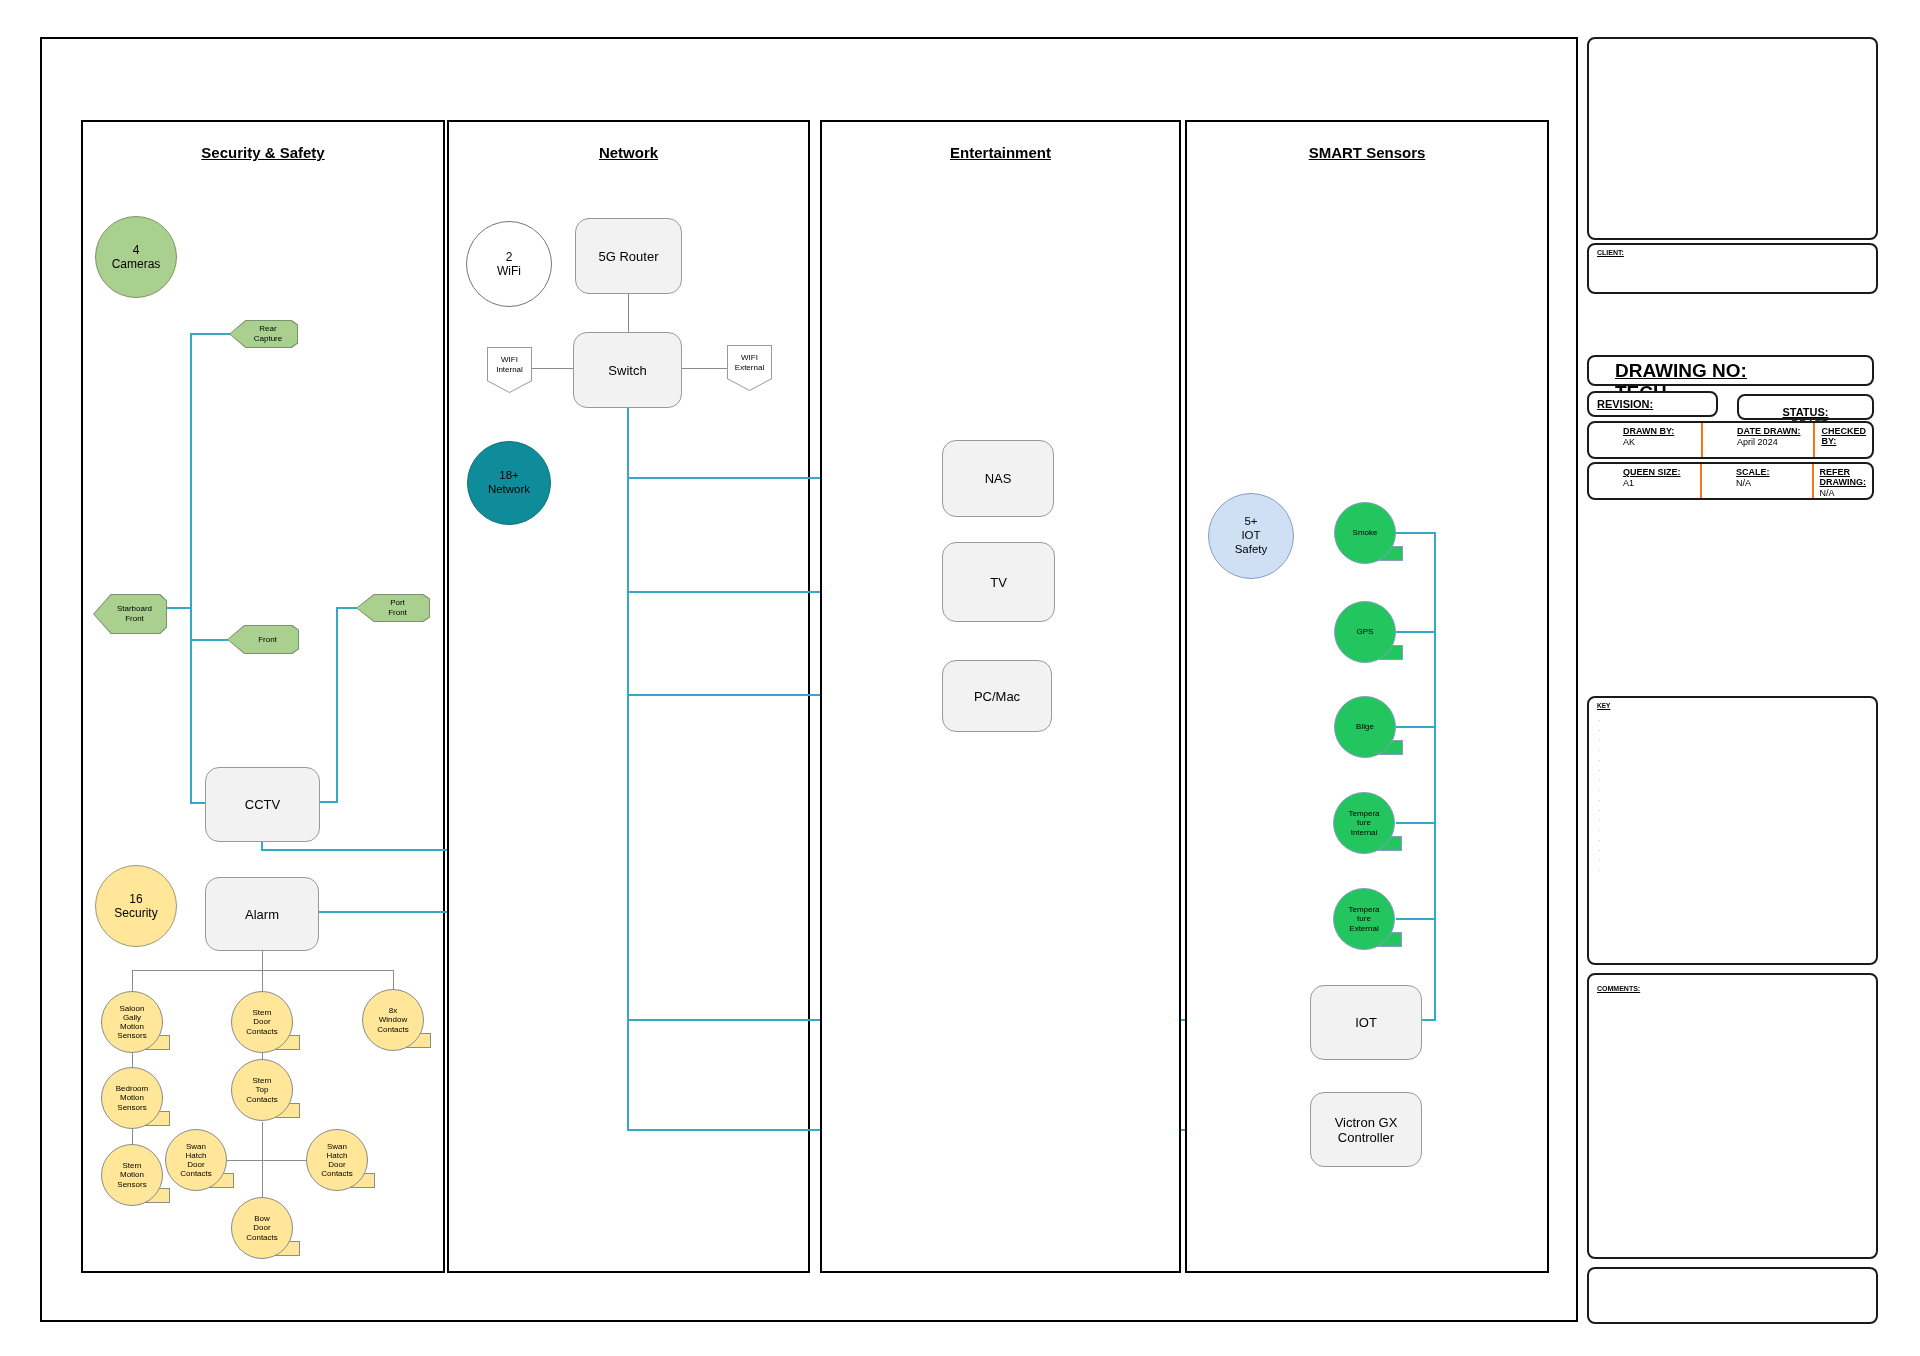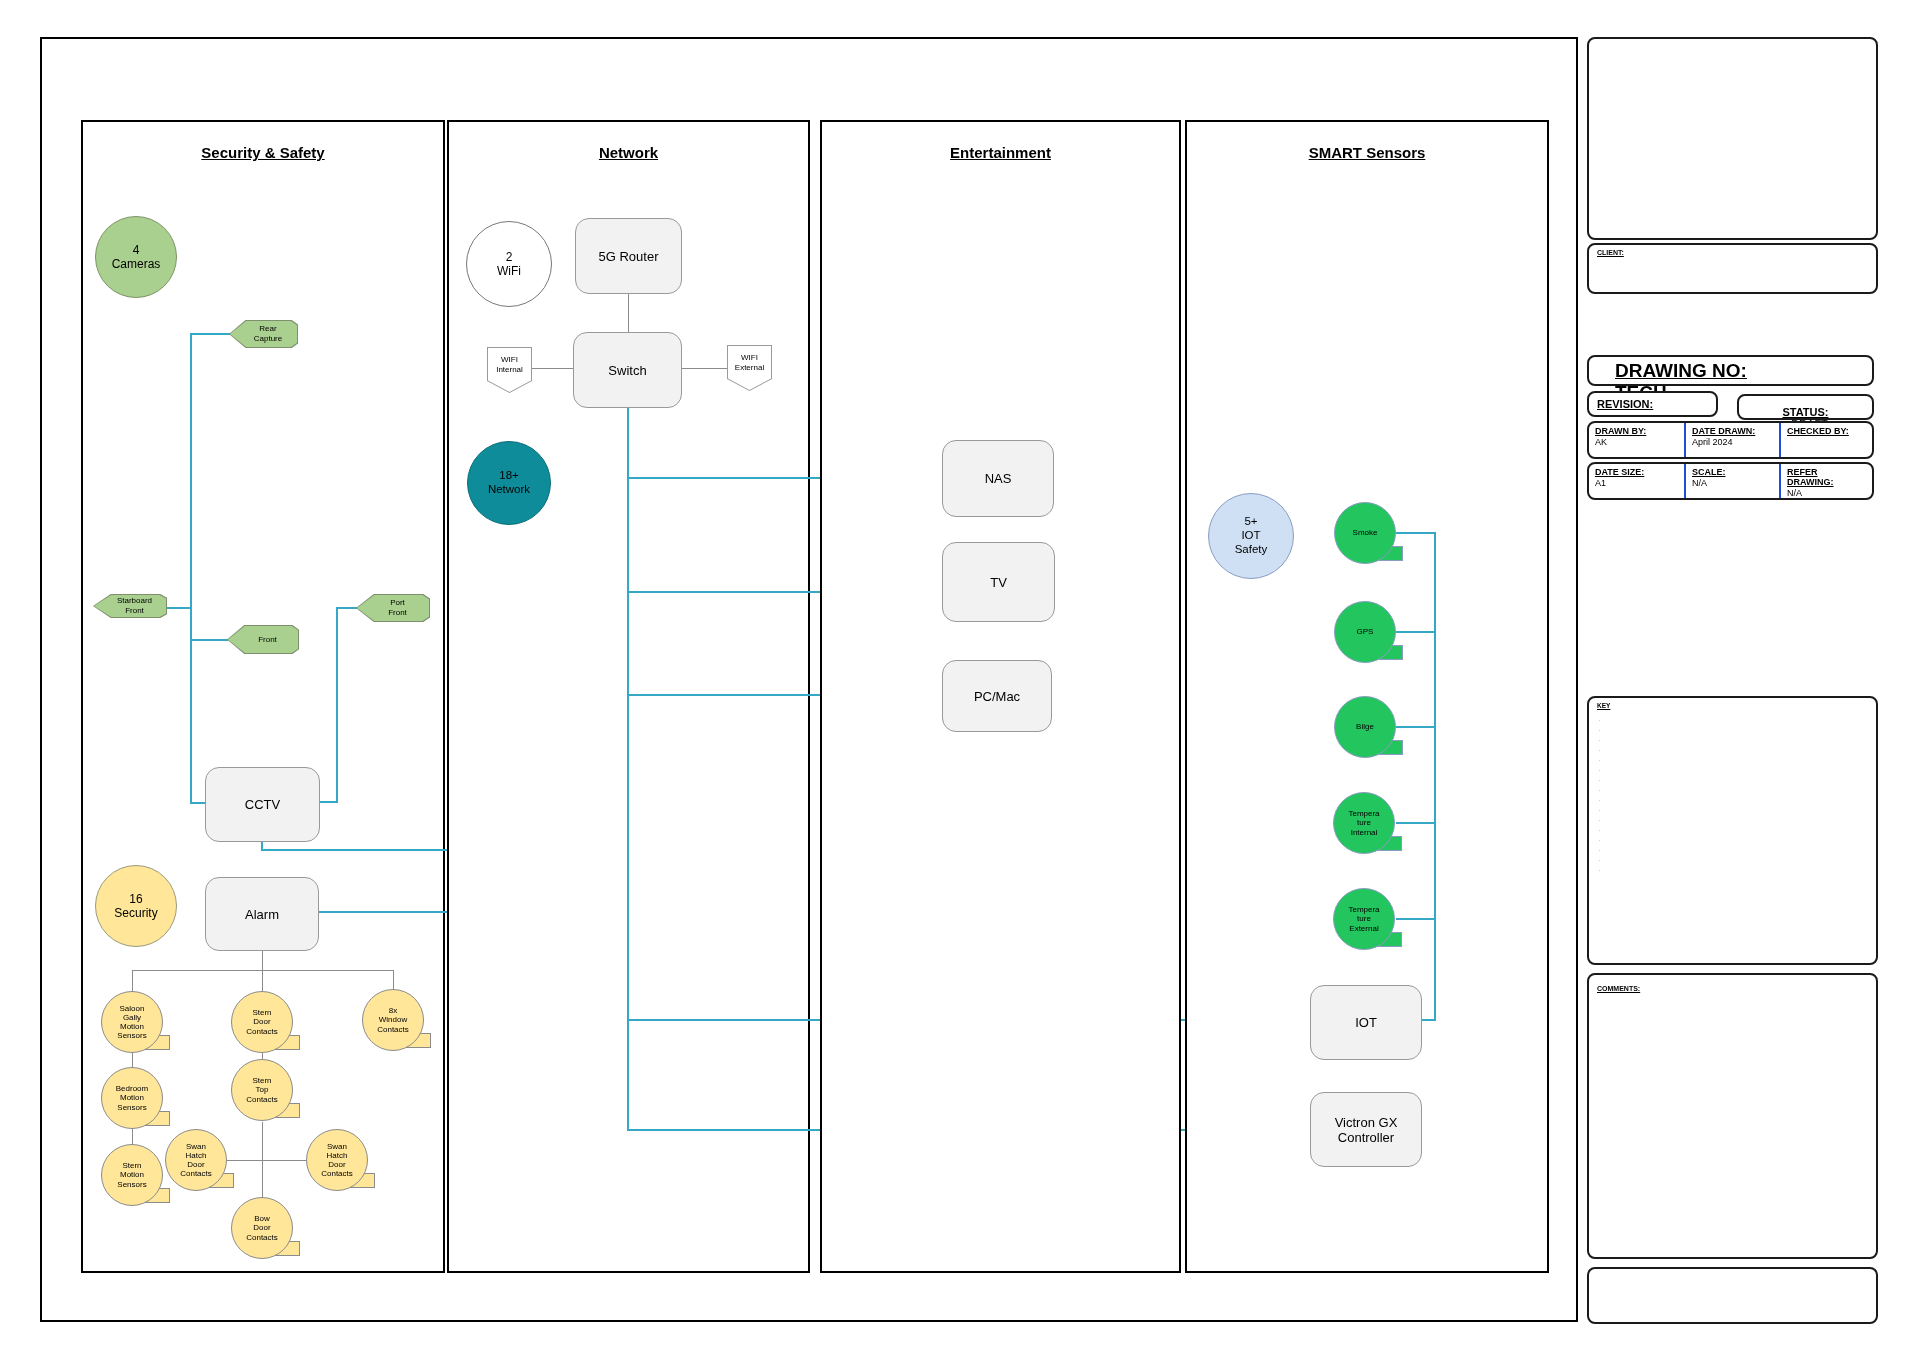--- a/index.html
+++ b/index.html
@@ -55,21 +55,21 @@
   .dno{display:flex;align-items:baseline;padding:3px 8px;}
   .dno .l{font-size:19px;font-weight:bold;text-decoration:underline;}
   .dno .v{font-size:19px;font-weight:bold;margin-left:18px;}
   .rs{display:flex;align-items:center;padding:10px 8px;font-size:11px;}
   .rs .l{font-weight:bold;text-decoration:underline;}
   .rs .v{margin-left:8px;}
   .cellrow{position:absolute;display:flex;}
   .cell{padding:3px 6px;box-sizing:border-box;}
   .cell .cl{font-size:9px;font-weight:bold;text-decoration:underline;}
   .cell .cv{font-size:9px;margin-top:1px;}
-  .cdiv{border-right:2px solid #1d4ed8;}
+  .cdiv{border-right:2px solid #f97316;margin-left:28px;}
   .thead{font-size:11px;font-weight:bold;text-decoration:underline;padding:5px 6px 0 6px;}
   .marks{font-size:5px;line-height:11px;color:#444;white-space:pre-line;}
 </style>
 </head>
 <body>
 
 <div class="canvas">
 
   <div class="frame" style="left:40px;top:37px;width:1534px;height:1281px;"></div>
 
@@ -102,21 +102,21 @@
 
   <div class="circle c-green pre" style="left:95px;top:216px;width:80px;height:80px;">4
 Cameras</div>
 
   <div class="tag" style="left:229px;top:320px;width:69px;height:28px;">
     <div class="t-o"></div>
       <div class="t-i"></div>
     <div class="t-l">Rear
 Capture</div>
   </div>
-  <div class="tag" style="left:93px;top:594px;width:74px;height:24px;">
+  <div class="tag" style="left:93px;top:594px;width:74px;height:40px;">
     <div class="t-o"></div>
       <div class="t-i"></div>
     <div class="t-l">Starboard
 Front</div>
   </div>
   <div class="tag" style="left:227px;top:625px;width:72px;height:29px;">
     <div class="t-o"></div>
       <div class="t-i"></div>
     <div class="t-l">Front</div>
   </div>
@@ -306,21 +306,21 @@
       <div class="cv">April 2024</div>
     </div>
     <div class="cell" style="flex:1;">
       <div class="cl">CHECKED BY:</div>
       <div class="cv"></div>
     </div>
   </div>
 
   <div class="tb cellrow" style="left:1587px;top:462px;width:287px;height:38px;box-sizing:border-box;">
     <div class="cell cdiv" style="width:97px;">
-      <div class="cl">DATE SIZE:</div>
+      <div class="cl">QUEEN SIZE:</div>
       <div class="cv">A1</div>
     </div>
     <div class="cell cdiv" style="width:95px;">
       <div class="cl">SCALE:</div>
       <div class="cv">N/A</div>
     </div>
     <div class="cell" style="flex:1;">
       <div class="cl">REFER DRAWING:</div>
       <div class="cv">N/A</div>
     </div>

